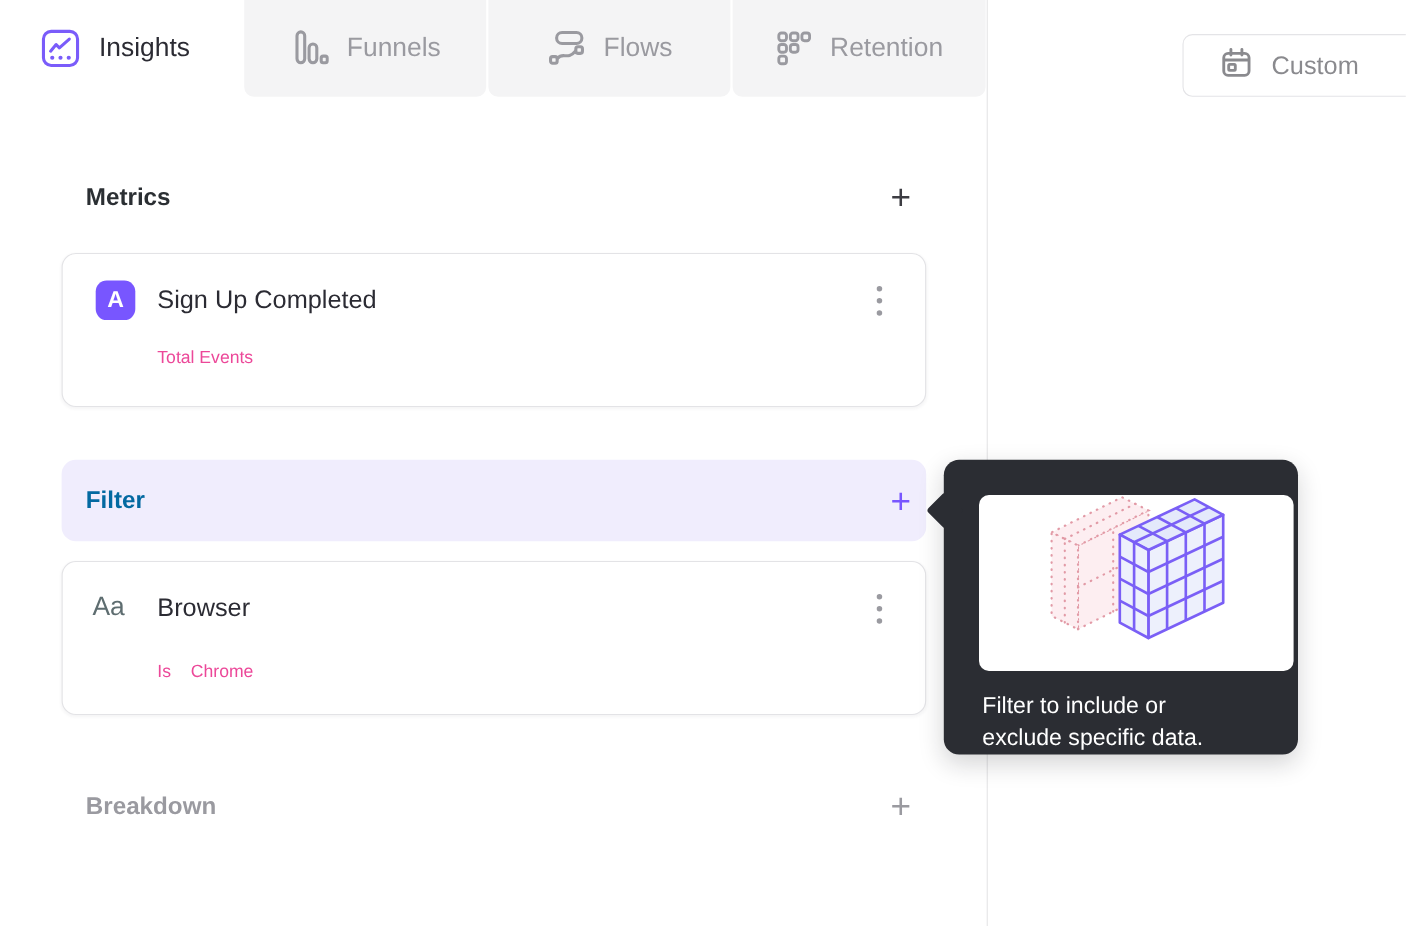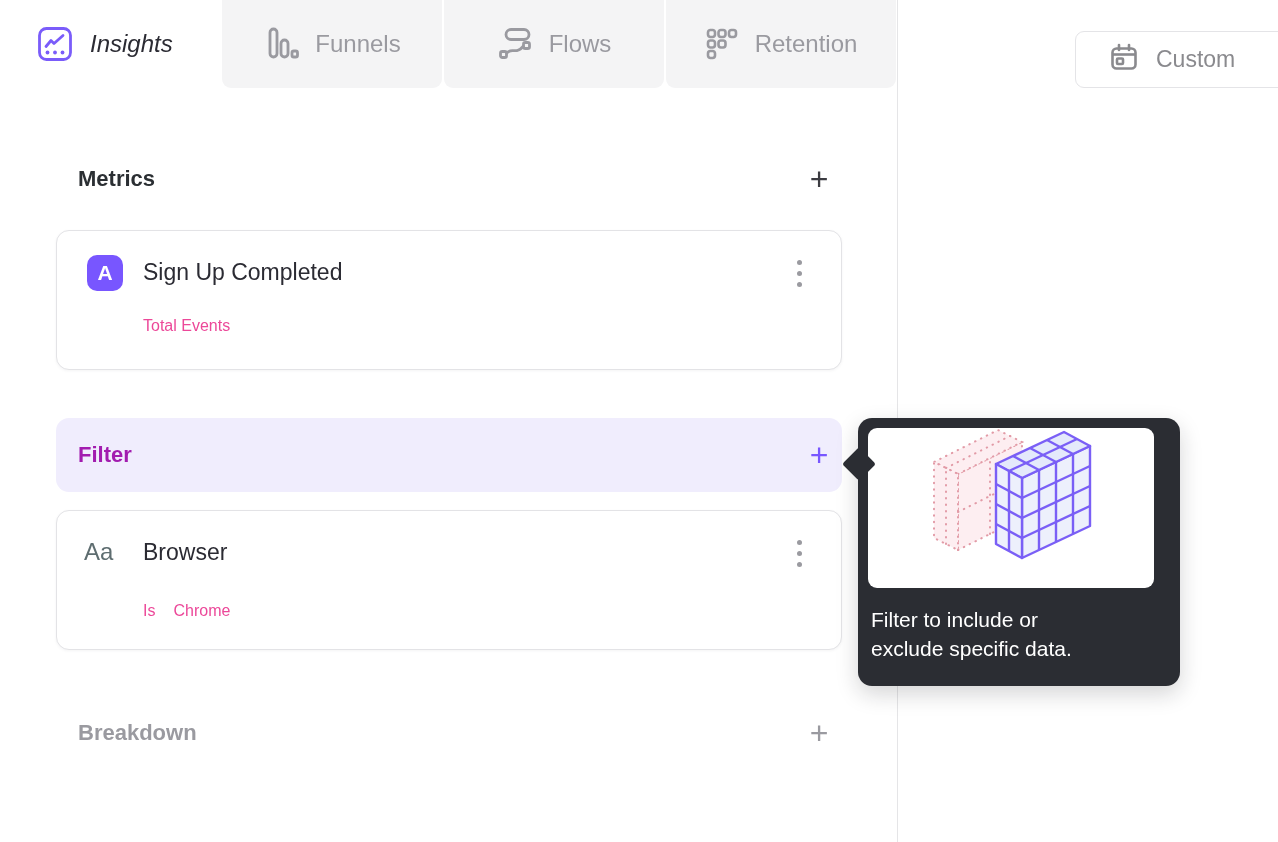--- a/index.html
+++ b/index.html
@@ -3,21 +3,21 @@
 <meta charset="utf-8">
 <style>
   * { margin:0; padding:0; box-sizing:border-box; }
   html,body { width:1278px; height:842px; overflow:hidden; background:#ffffff;
     font-family:"Liberation Sans", sans-serif; color:#2b2b33; }
   .stage { position:relative; width:1278px; height:842px; }
 
   
   .tab { position:absolute; top:0; height:88px; display:flex; align-items:center;
     justify-content:center; gap:16px; font-size:24px; cursor:pointer; }
-  .tab.active { background:#ffffff; color:#2b2b33; font-weight:400;font-style:italic; }
+  .tab.active { background:#ffffff; color:#2b2b33; font-weight:400; }
   .tab.inactive { background:#f4f4f5; color:#9a9aa0; border-radius:0 0 9px 9px; }
   .tab-insights { left:0; width:220px; justify-content:flex-start; padding-left:36px; }
   .tab-funnels  { left:222px; width:220px; }
   .tab-flows    { left:444px; width:220px; }
   .tab-retention{ left:666px; width:230px; }
   .tab .ticon { display:flex; align-items:center; }
 
   
   .custom-btn { position:absolute; left:1075px; top:31px; width:230px; height:57px;
     background:#fff; border:1px solid #e4e4e7; border-radius:9px; display:flex;
@@ -57,25 +57,25 @@
   .card-filter .card-sub { top:91px; display:flex; gap:18px; }
   .kebab { position:absolute; right:24px; top:24px; width:36px; height:36px;
     display:flex; flex-direction:column; align-items:center; justify-content:center;
     gap:6px; cursor:pointer; }
   .kebab i { width:5px; height:5px; border-radius:50%; background:#9a9aa0; }
 
   
   .filter-row { position:absolute; left:56px; top:418px; width:786px; height:74px;
     background:#f0edfd; border-radius:13px; display:flex; align-items:center;
     justify-content:space-between; padding:0 6px 0 22px; }
-  .filter-row .title { font-size:22px; font-weight:700; color:#a21caf; }
+  .filter-row .title { font-size:22px; font-weight:700; color:#0369a1; }
 
   
   .tooltip { position:absolute; left:858px; top:418px; width:322px; height:268px;
-    background:#2b2d33; border-radius:14px; padding:10px;
+    background:#2b2d33; border-radius:14px; padding:32px;
     box-shadow:0 8px 22px rgba(20,20,30,0.18); }
   .tooltip .arrow { position:absolute; left:-11px; top:34px; width:24px; height:24px;
     background:#2b2d33; transform:rotate(45deg); border-radius:3px; }
   .tooltip .illus { width:286px; height:160px; background:#ffffff; border-radius:9px;
     display:flex; align-items:center; justify-content:center; }
   .tooltip .tip-text { margin-top:17px; padding-left:3px; color:#ffffff; font-size:21px;
     line-height:29px; }
 </style>
 </head>
 <body>

